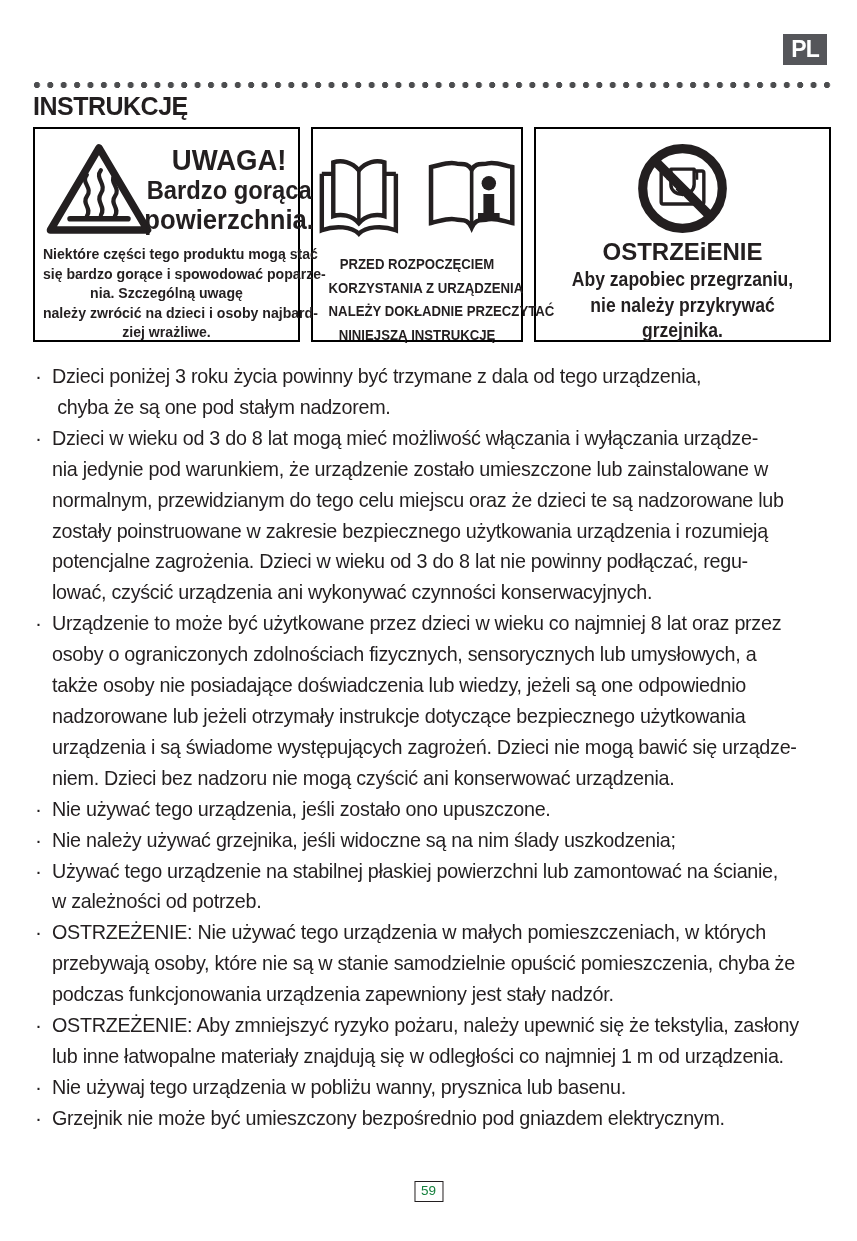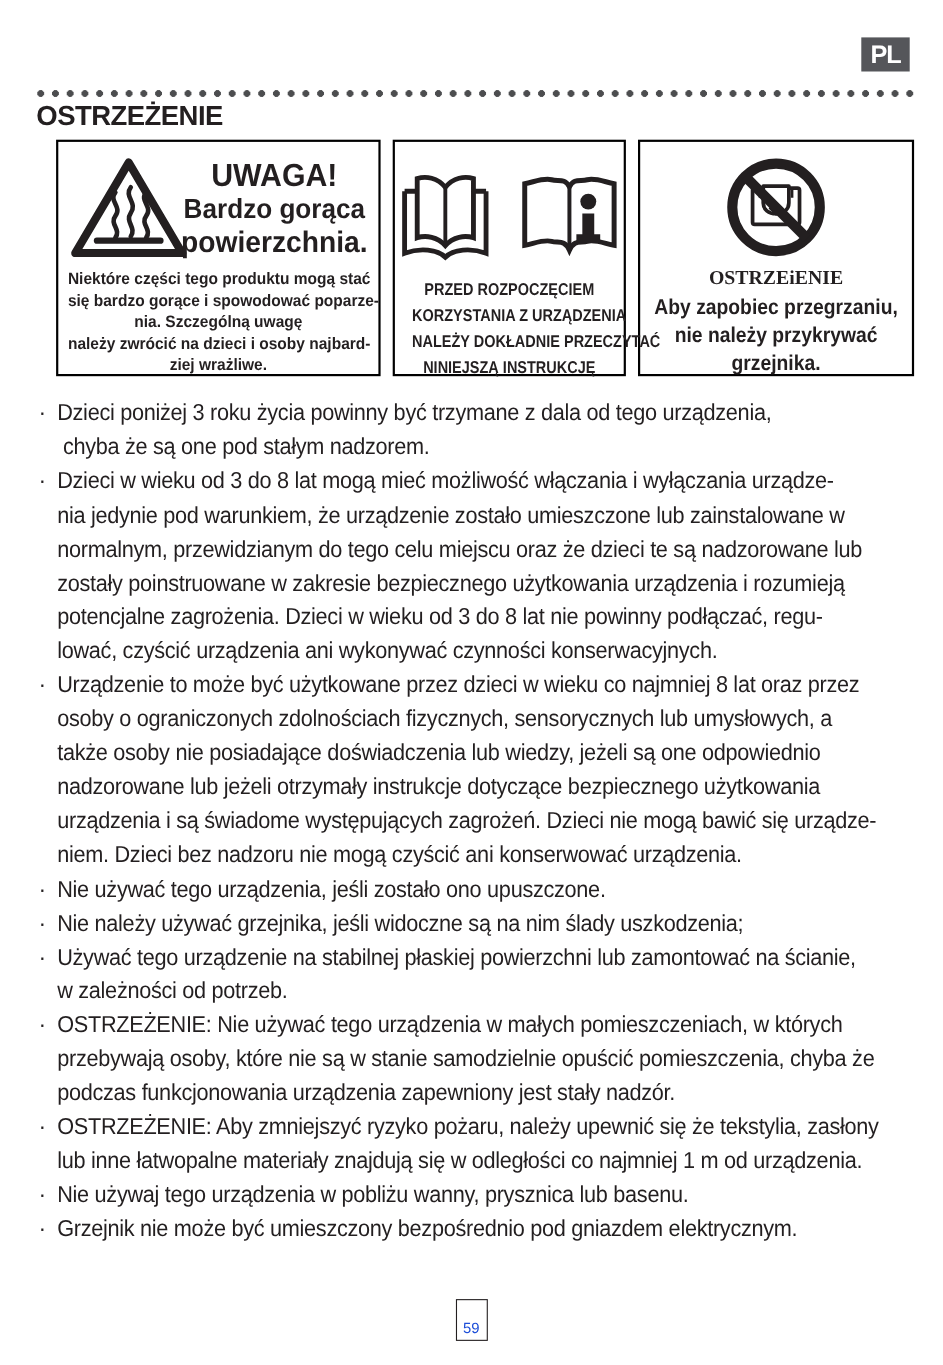--- a/index.html
+++ b/index.html
@@ -15,21 +15,21 @@
   .rule{position:absolute;left:33px;top:81px;width:799px;height:8px;
         background-image:radial-gradient(circle at 4px 4px,#4c4d4f 2.9px,transparent 3.3px);
         background-size:13.4px 8px;background-repeat:repeat-x;}
 
   
   .h-title{position:absolute;left:33px;top:92px;font-size:25px;font-weight:bold;letter-spacing:-0.5px;}
 
   
   .boxes{position:absolute;left:33px;top:127px;width:798px;height:215px;display:flex;gap:11px;}
   .wbox{border:2.5px solid #000;box-sizing:border-box;background:#fff;}
-  .box1{width:295px;margin-left:18px;}
+  .box1{width:267px;}
   .box2{width:212px;text-align:center;}
   .box3{flex:1;text-align:center;}
 
   
   .b1-top{display:flex;align-items:flex-start;padding:10px 4px 0 8px;}
   .tri-icon{width:112px;height:98px;flex:none;}
   .b1-title{flex:1;text-align:center;font-weight:bold;margin-left:-16px;margin-top:6px;
             transform:scaleX(0.95);transform-origin:60% top;}
   .b1-t1{font-size:29px;line-height:31px;}
   .b1-t2{font-size:25px;line-height:29px;}
@@ -39,48 +39,48 @@
 
   
   .b2-icons{display:flex;justify-content:center;align-items:flex-end;gap:17px;margin-top:17px;height:95px;}
   .book-icon{width:96px;height:92px;}
   .book2-icon{width:104px;height:92px;}
   .b2-text{font-weight:bold;font-size:15.5px;line-height:23.5px;margin-top:11px;
            transform:scaleX(0.85);transform-origin:center top;white-space:pre;}
 
   
   .nocover-icon{width:97px;height:97px;margin-top:11px;}
-  .b3-title{font-size:18px;font-weight:bold;line-height:26px;margin-top:2px;font-family:Liberation Serif, serif;}
+  .b3-title{font-size:24px;font-weight:bold;line-height:26px;margin-top:2px;}
   .b3-body{font-size:19.5px;font-weight:bold;line-height:25.5px;margin-top:2px;
            transform:scaleX(0.9);transform-origin:center top;white-space:pre;}
 
   
   .list{position:absolute;left:35px;top:361px;width:805px;}
   .li{display:flex;align-items:flex-start;}
   .li-dot{width:17px;flex:none;font-size:21px;line-height:30.9px;}
   .li-text{font-size:21px;line-height:30.9px;letter-spacing:-0.3px;white-space:pre;
            transform:scaleX(0.94);transform-origin:left top;}
 
   
   .pageno{position:absolute;top:1181px;left:50%;transform:translateX(-50%);
-          border:1.5px solid #231f20;color:#1d4ed8;font-size:13.5px;
-          padding:18px 6px 2px;line-height:16px;background:#fff;}
+          border:1.5px solid #231f20;color:#15803d;font-size:13.5px;
+          padding:1px 6px 2px;line-height:16px;background:#fff;}
 
   svg{display:block;}
 </style>
 </head>
 <body>
 
 <div class="page">
 
   <div class="badge">PL</div>
 
   <div class="rule"></div>
 
-  <div class="h-title">OSTRZEŻENIE</div>
+  <div class="h-title">INSTRUKCJĘ</div>
 
   <div class="boxes">
 
     <div class="wbox box1">
       <div class="b1-top">
         <svg class="tri-icon" viewBox="0 0 120 104">
           <path d="M60,9 L112,97 H8 Z" fill="none" stroke="#231f20" stroke-width="8" stroke-linejoin="round"></path>
           <line x1="29" y1="85" x2="91" y2="85" stroke="#231f20" stroke-width="6" stroke-linecap="round"></line>
           <path d="M47,38 c-7,8 7,14 0,23 c-6,8 6,13 0,21" fill="none" stroke="#231f20" stroke-width="4.5" stroke-linecap="round"></path>
           <path d="M62,33 c-7,9 7,15 0,25 c-6,9 6,14 0,23" fill="none" stroke="#231f20" stroke-width="4.5" stroke-linecap="round"></path>

